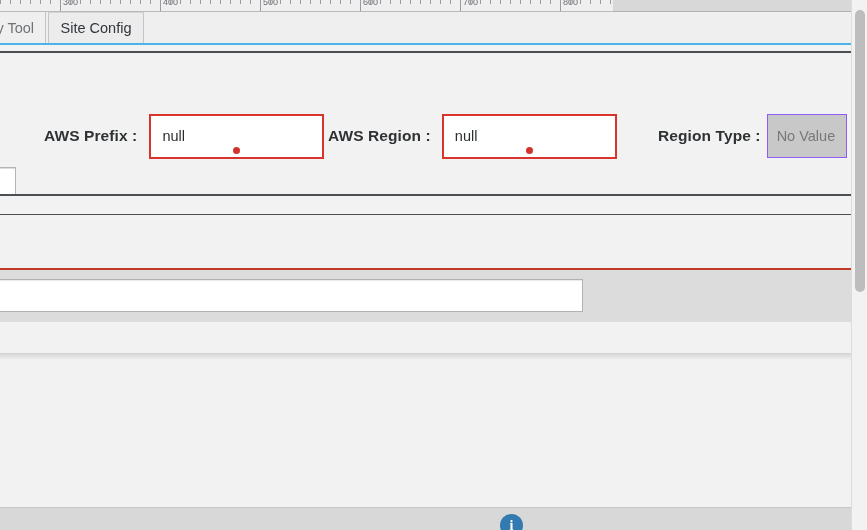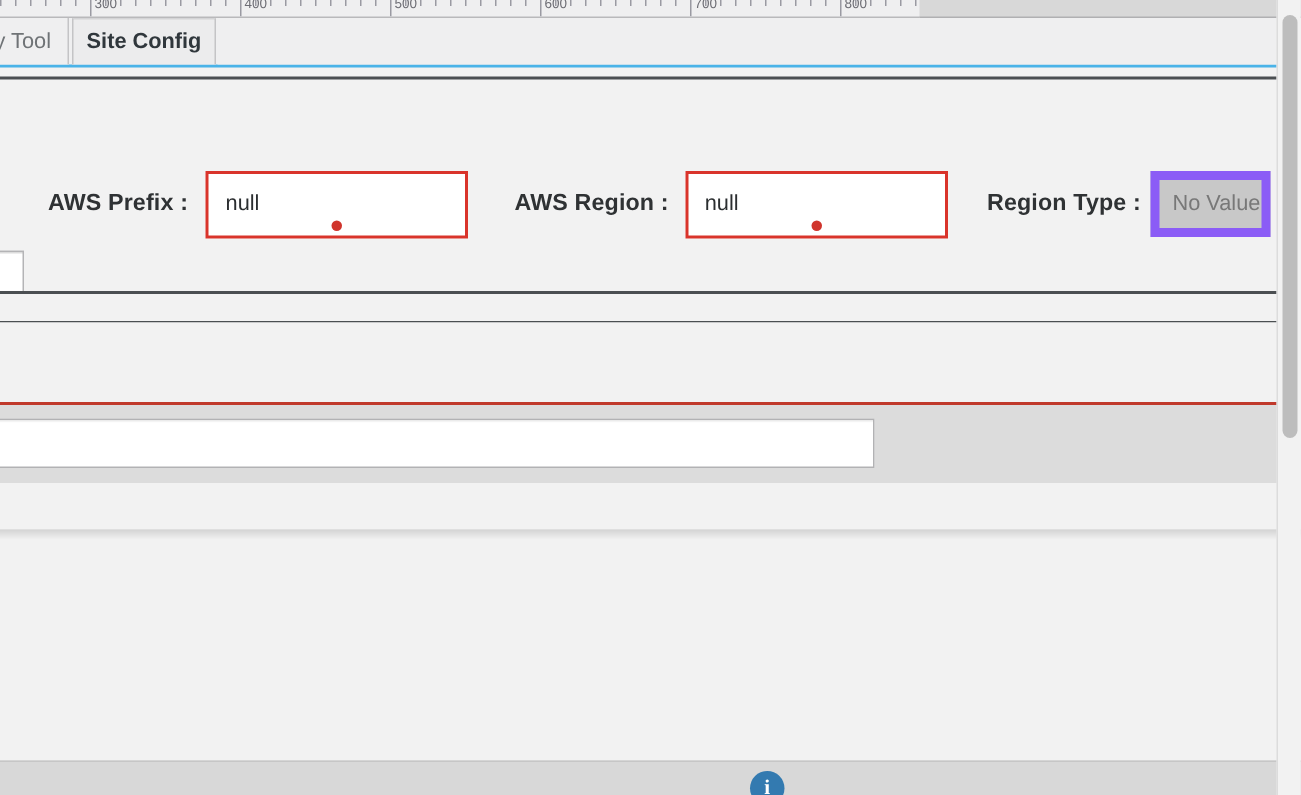--- a/index.html
+++ b/index.html
@@ -90,21 +90,21 @@
     left: -42px;
     width: 88px;
     justify-content: flex-end;
     padding-right: 11px;
   }
   .tab.active {
     left: 48px;
     width: 96px;
     background: #ececed;
     color: #30373c;
-    font-weight: 700;
+    font-weight: 400;
     border-left: 1px solid #c4c4c6;
     border-top: 1px solid #d4d4d6;
   }
   .tab-strip-rest {
     position: absolute;
     left: 145px;
     top: 0;
     right: 0;
     height: 31px;
     background: #efeff0;
@@ -177,21 +177,21 @@
     position: absolute;
     width: 7px;
     height: 7px;
     border-radius: 50%;
     background: #d0342c;
     bottom: 3px;
   }
   .disabled-input {
     box-sizing: border-box;
     background: #c8c8c8;
-    border: 6px solid #8b5cf6;
+    border: 1px solid #8b5cf6;
     font-size: 14.5px;
     color: #787878;
     display: flex;
     align-items: center;
     padding-left: 9px;
     white-space: nowrap;
     overflow: hidden;
   }
 
   
@@ -396,29 +396,29 @@
       <span>Site Config</span>
     </div>
   </div>
 
   <div class="sep-dark" style="top:51px;"></div>
 
   <div class="form-panel">
 
     <div class="cut-input"></div>
 
-    <div class="field-row" style="left:32px;">
+    <div class="field-row" style="left:44px;">
       <span class="field-label">AWS Prefix :</span>
       <div class="text-input err" style="width:175px;height:45px;margin-left:12px;">
         <span>null</span>
         <span class="err-dot" style="left:82px;"></span>
       </div>
     </div>
 
-    <div class="field-row" style="left:343px;">
+    <div class="field-row" style="left:328px;">
       <span class="field-label">AWS Region :</span>
       <div class="text-input err" style="width:175px;height:45px;margin-left:11px;">
         <span>null</span>
         <span class="err-dot" style="left:82px;"></span>
       </div>
     </div>
 
     <div class="field-row" style="left:658px;">
       <span class="field-label">Region Type :</span>
       <div class="disabled-input" style="width:80px;height:44px;margin-left:6px;">

